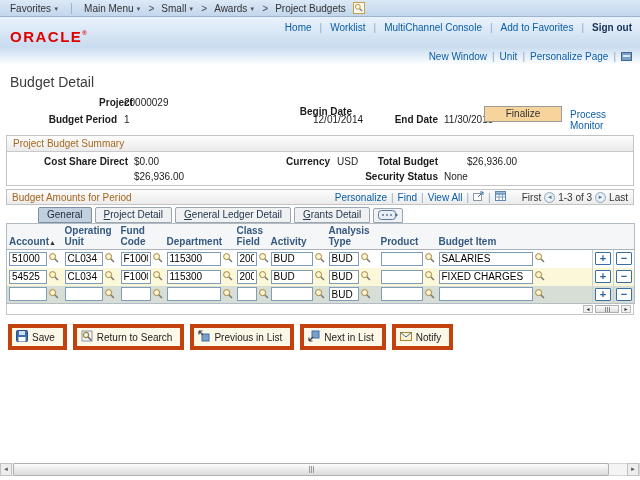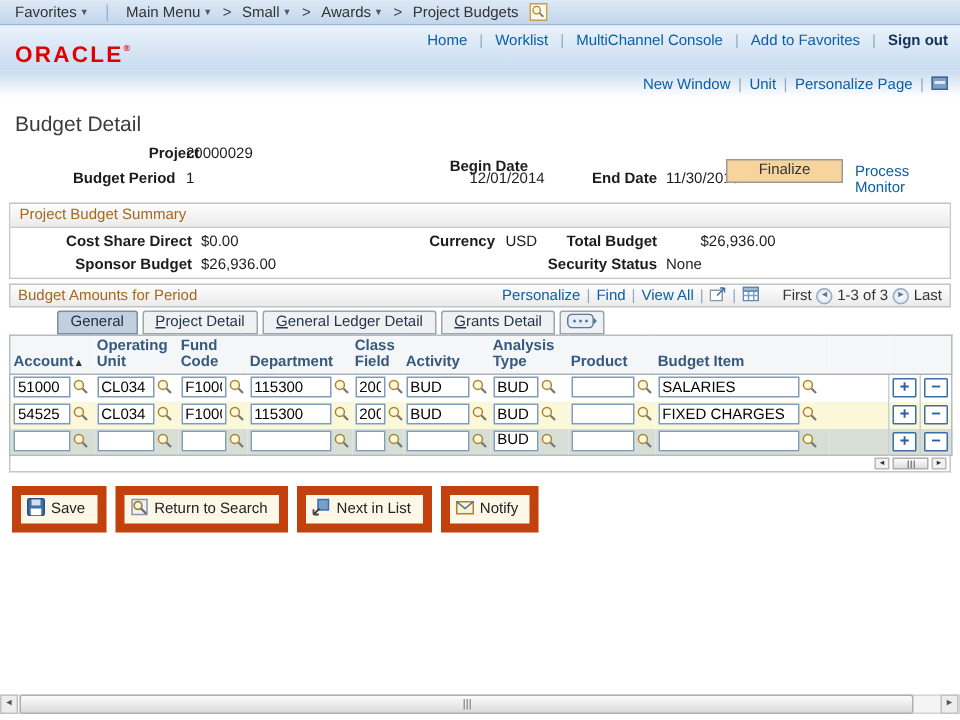--- a/index.html
+++ b/index.html
@@ -85,21 +85,21 @@
   .grid-footer { height:11px; border:1px solid #c6c6c6; border-top:none; position:relative; background:#fff; }
   .mini-scroll { position:absolute; right:2px; top:1px; display:flex; gap:2px; align-items:center; }
   .ms-btn { width:10px; height:8px; background:#f1f1f1; border:1px solid #b9b9b9; font-size:5px; line-height:6px;
             text-align:center; color:#333; }
   .ms-thumb { width:24px; height:8px; background:linear-gradient(#fcfcfc,#dfdfdf); border:1px solid #adadad;
               display:flex; align-items:center; justify-content:center; gap:1px; }
   .ms-thumb i { display:block; width:1px; height:5px; background:#8a8a8a; }
 
   
   .toolbar { margin:9px 0 0 2px; display:flex; gap:6px; }
-  .ps-btn { display:inline-flex; align-items:center; gap:4px; border:6px solid #c2410c; background:#fdf7e8;
+  .ps-btn { display:inline-flex; align-items:center; gap:4px; border:4px solid #c2410c; background:#fdf7e8;
             padding:2px 8px 2px 4px; font-size:10px; color:#222; white-space:nowrap; }
 
   
   .page-scroll { position:absolute; left:0; right:0; bottom:3px; height:15px; }
   .ps-track { position:absolute; left:0; right:0; top:1px; bottom:1px; background:#f4f4f4; border:1px solid #d5d5d5; }
   .ps-left { position:absolute; left:0; top:1px; width:12px; height:13px; background:#ededed; border:1px solid #c2c2c2;
              font-size:6px; line-height:11px; text-align:center; color:#555; }
   .ps-right { position:absolute; right:1px; top:1px; width:12px; height:13px; background:#ededed; border:1px solid #c2c2c2;
               font-size:6px; line-height:11px; text-align:center; color:#555; }
   .ps-thumb { position:absolute; left:13px; top:1px; width:596px; height:13px; border:1px solid #b0b0b0; border-radius:2px;
@@ -157,21 +157,20 @@
 
   <div class="groupbox">
     <div class="group-hd">Project Budget Summary</div>
     <div class="group-body">
       <span class="lbl" style="left:0; width:121px; top:4px;">Cost Share Direct</span>
       <span class="val" style="left:127px; top:4px;">$0.00</span>
       <span class="lbl" style="left:230px; width:93px; top:4px;">Currency</span>
       <span class="val" style="left:330px; top:4px;">USD</span>
       <span class="lbl" style="left:300px; width:131px; top:4px;">Total Budget</span>
       <span class="val" style="left:460px; top:4px;">$26,936.00</span>
-      <span class="lbl" style="left:0; width:121px; top:19px;">Sponsor Budget</span>
       <span class="val" style="left:127px; top:19px;">$26,936.00</span>
       <span class="lbl" style="left:300px; width:131px; top:19px;">Security Status</span>
       <span class="val" style="left:437px; top:19px;">None</span>
     </div>
   </div>
 
   <div class="grid-bar">
     <span class="grid-title">Budget Amounts for Period</span>
     <span class="grid-tools">
       <span class="clickable">Personalize</span>
@@ -398,20 +397,27 @@
     <span class="ps-btn clickable">
       <span><svg width="12" height="12" viewBox="0 0 12 12">
             <rect x="1" y="1" width="10" height="10" fill="#eef3f8" stroke="#8a97a5"></rect>
             <circle cx="5" cy="5" r="2.6" fill="none" stroke="#a8852f" stroke-width="1.2"></circle>
             <line x1="7" y1="7" x2="10.5" y2="10.5" stroke="#666" stroke-width="1.4"></line>
           </svg></span>
       <span>Return to Search</span>
     </span>
     <span class="ps-btn clickable">
       <span><svg width="12" height="12" viewBox="0 0 12 12">
+            <rect x="4" y="4" width="7" height="7" fill="#7aa0c8" stroke="#3b6fae"></rect>
+            <path d="M5 5 L1 1 M1 1 v3.5 M1 1 h3.5" stroke="#444" fill="none" stroke-width="1.2"></path>
+          </svg></span>
+      <span>Previous in List</span>
+    </span>
+    <span class="ps-btn clickable">
+      <span><svg width="12" height="12" viewBox="0 0 12 12">
             <rect x="4" y="1" width="7" height="7" fill="#7aa0c8" stroke="#3b6fae"></rect>
             <path d="M5 7 L1 11 M1 11 v-3.5 M1 11 h3.5" stroke="#444" fill="none" stroke-width="1.2"></path>
           </svg></span>
       <span>Next in List</span>
     </span>
     <span class="ps-btn clickable">
       <span><svg width="12" height="12" viewBox="0 0 12 12">
             <rect x="0.5" y="2.5" width="11" height="8" fill="#fdf2cf" stroke="#a8852f"></rect>
             <path d="M0.5 2.5 L6 7 L11.5 2.5" fill="none" stroke="#3b6fae"></path>
           </svg></span>

